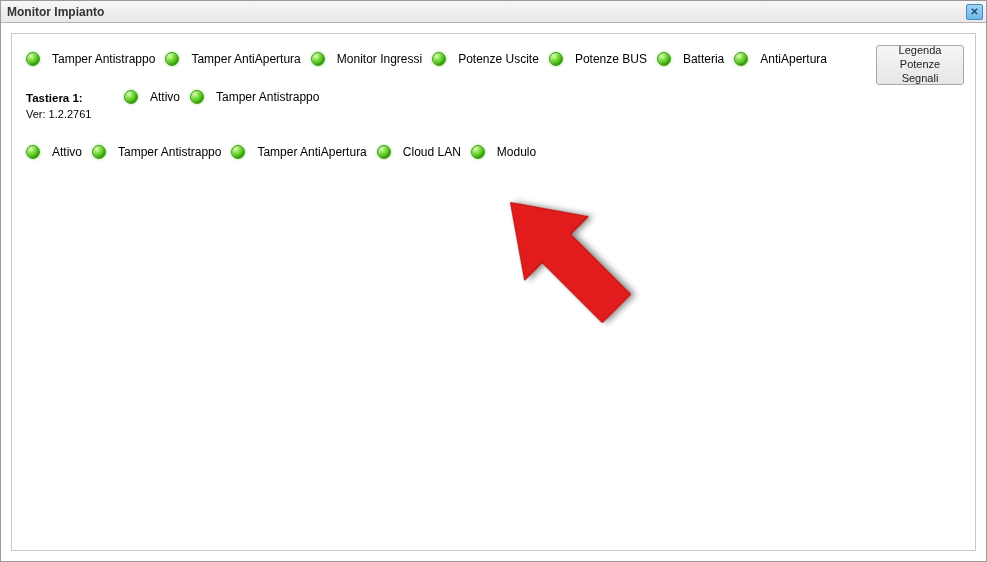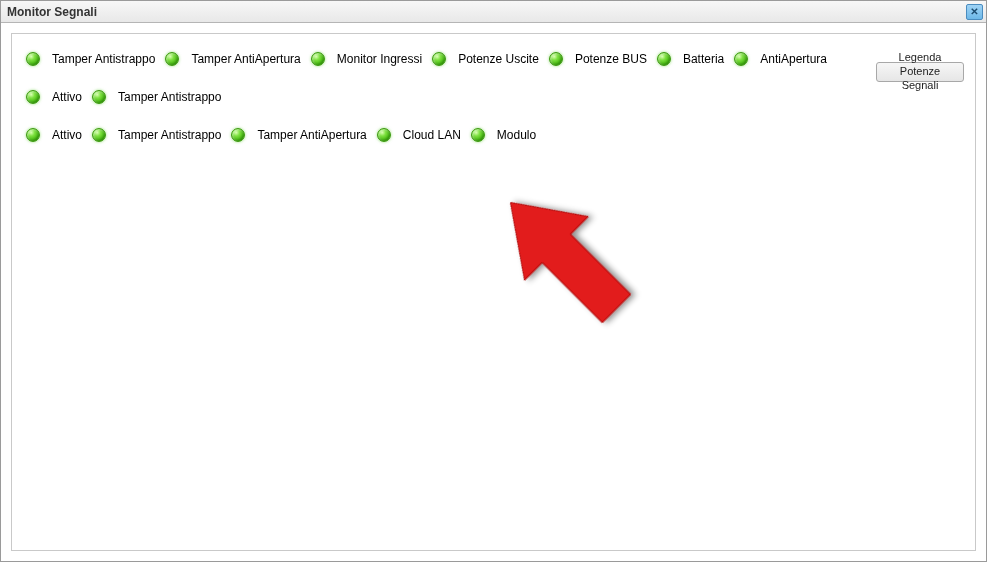--- a/index.html
+++ b/index.html
@@ -58,24 +58,24 @@
       border: 1px solid #c9c9c9;
       width: 100%;
       height: 100%;
       position: relative;
       padding: 18px 14px;
       background: #ffffff;
     }
 
     .legend-btn {
       position: absolute;
-      top: 28px;
+      top: 11px;
       right: 11px;
       width: 88px;
-      height: 20px;
+      height: 40px;
       background: linear-gradient(to bottom, #f6f6f6, #e6e6e6);
       border: 1px solid #a8a8a8;
       border-radius: 3px;
       font-size: 11px;
       color: #222;
       cursor: pointer;
       text-align: center;
       line-height: 1.25;
       padding: 2px 4px;
       display: flex;
@@ -133,21 +133,21 @@
       top: 140px;
       left: 480px;
       pointer-events: none;
     }
   </style>
 </head>
 <body>
 
 <div class="window">
   <div class="titlebar">
-    <span class="titlebar-title">Monitor Segnali</span>
+    <span class="titlebar-title">Monitor Impianto</span>
     <div class="close-btn">
       <span>✕</span>
     </div>
   </div>
   <div class="content">
     <div class="content-inner">
 
       <button class="legend-btn">Legenda
 Potenze Segnali</button>
 
@@ -178,20 +178,24 @@
               <span>Batteria</span>
             </div>
           <div class="status-item">
               <span class="led"></span>
               <span>AntiApertura</span>
             </div>
         </div>
       </div>
 
       <div class="row">
+        <div class="row-label">
+          <div class="name">Tastiera 1:</div>
+          <div class="sub">Ver: 1.2.2761</div>
+        </div>
         <div class="statuses">
           <div class="status-item">
               <span class="led"></span>
               <span>Attivo</span>
             </div>
           <div class="status-item">
               <span class="led"></span>
               <span>Tamper Antistrappo</span>
             </div>
         </div>

